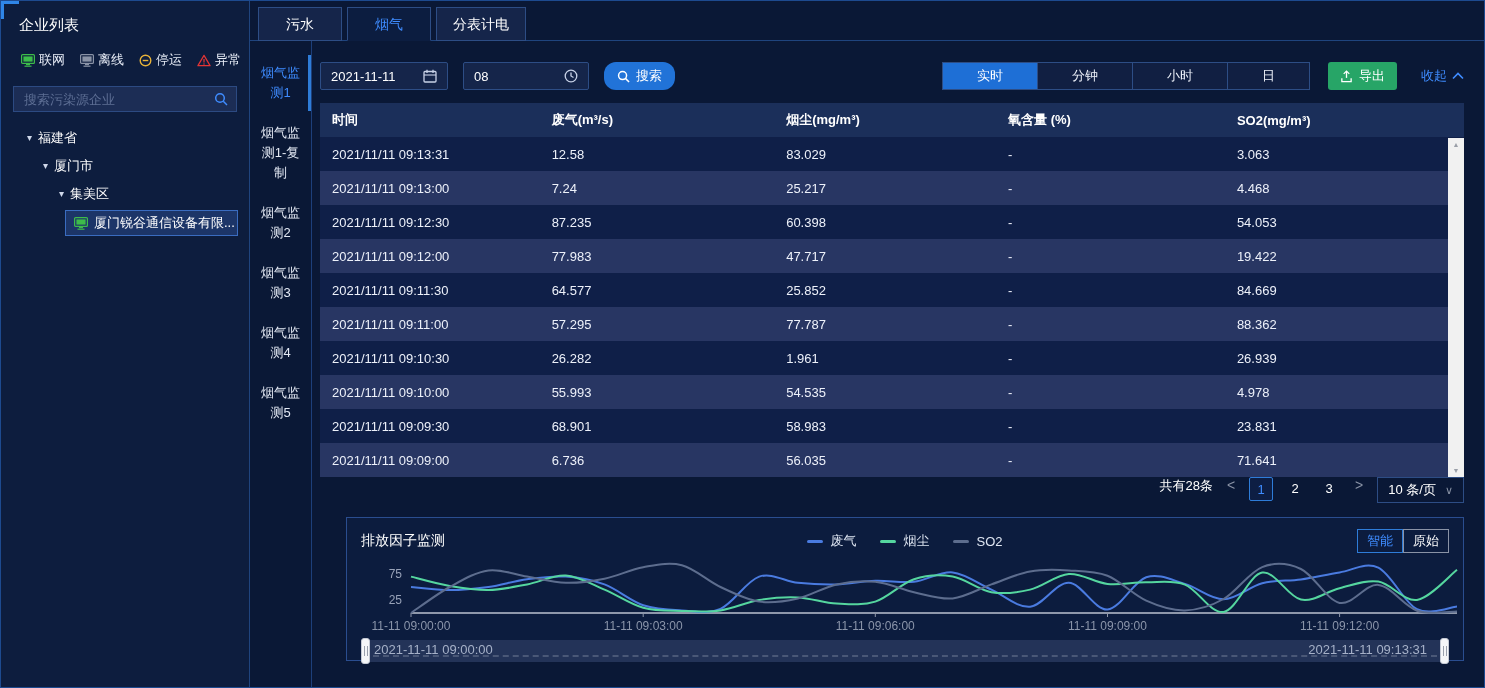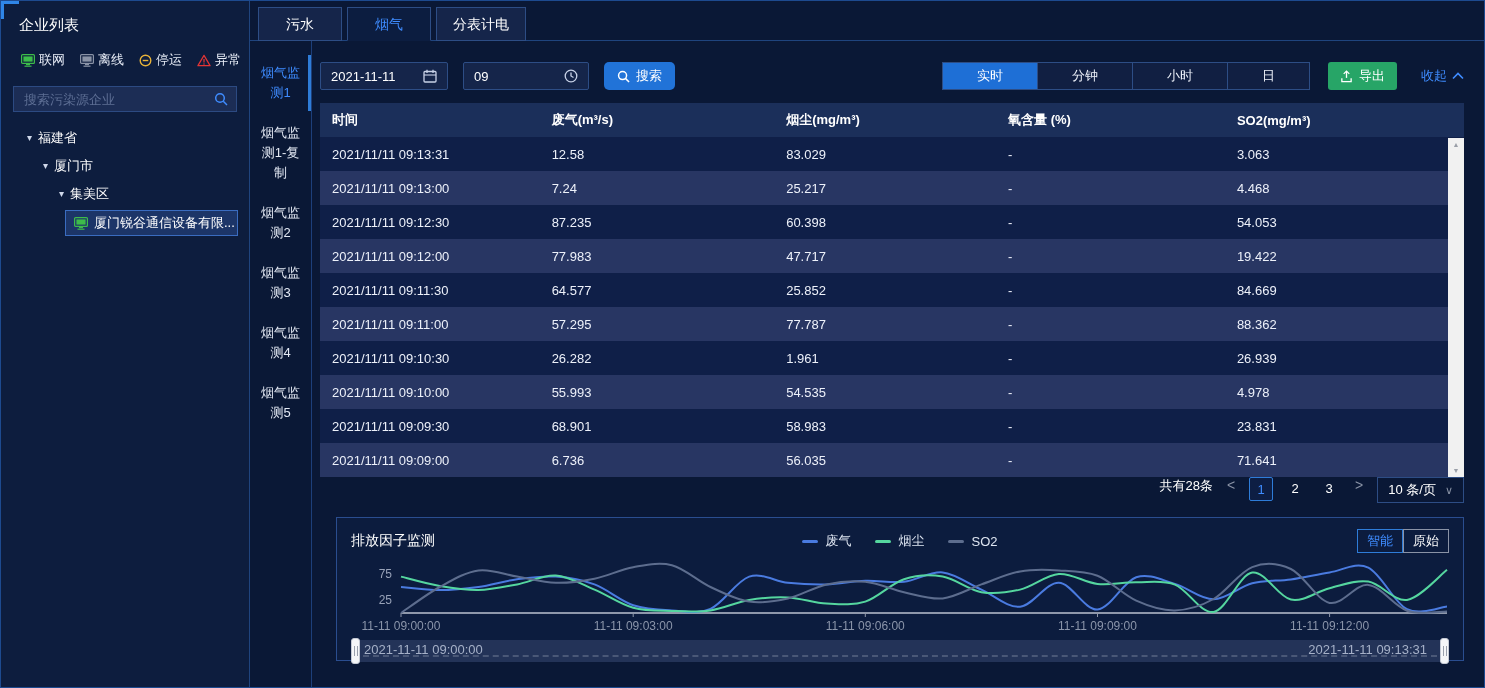--- a/index.html
+++ b/index.html
@@ -25,21 +25,21 @@
   .content-row{flex:1;display:flex;min-height:0;}
   .vstrip{width:62px;min-width:62px;border-right:1px solid #1d3f7a;padding-top:14px;box-sizing:border-box;}
   .vtab{width:100%;box-sizing:border-box;padding:8px 9px;text-align:center;color:#e4eaf5;font-size:13px;line-height:20px;margin-bottom:4px;cursor:pointer;}
   .vtab.active{color:#3f8cff;box-shadow:inset -3px 0 0 0 #2e7cd8;}
   .main-panel{flex:1;min-width:0;padding:21px 20px 0 8px;display:flex;flex-direction:column;}
   
   .toolbar{height:28px;display:flex;align-items:center;margin-bottom:13px;}
   .inputbox{height:28px;box-sizing:border-box;background:#15254a;border:1px solid #2d4d85;border-radius:2px;display:flex;align-items:center;justify-content:space-between;color:#fff;font-size:13px;padding:0 10px;cursor:pointer;}
   .date-ip{width:128px;}
   .time-ip{width:126px;margin-left:15px;}
-  .search-btn{margin-left:15px;height:28px;background:#2173d8;color:#fff;border:none;border-radius:5px;font-size:13px;padding:0 13px;display:flex;align-items:center;gap:6px;cursor:pointer;font-family:inherit;}
+  .search-btn{margin-left:15px;height:28px;background:#2173d8;color:#fff;border:none;border-radius:12px;font-size:13px;padding:0 13px;display:flex;align-items:center;gap:6px;cursor:pointer;font-family:inherit;}
   .tb-spacer{flex:1;}
   .seg-group{display:flex;height:28px;border:1px solid #2d4d85;background:#111f42;box-sizing:border-box;}
   .seg{padding:0 34px;line-height:26px;font-size:13px;color:#eef2fa;border-left:1px solid #2d4d85;cursor:pointer;}
   .seg:first-child{border-left:none;}
   .seg.active{background:#1e6fd6;color:#fff;}
   .export-btn{margin-left:18px;height:28px;background:#27a567;border:none;border-radius:3px;color:#fff;font-size:13px;padding:0 12px;display:flex;align-items:center;gap:6px;cursor:pointer;font-family:inherit;}
   .collapse{margin-left:24px;color:#3f8cff;font-size:13px;display:flex;align-items:center;gap:5px;cursor:pointer;}
   
   .table-wrap{position:relative;}
   table{width:100%;border-collapse:collapse;table-layout:fixed;}
@@ -50,21 +50,21 @@
   .tscroll{position:absolute;top:35px;right:0;width:16px;height:339px;background:#f1f1f1;display:flex;flex-direction:column;justify-content:space-between;align-items:center;padding:3px 0;box-sizing:border-box;cursor:pointer;}
   .tscroll span{color:#9a9fa8;font-size:7px;line-height:1;}
   
   .pager{height:40px;display:flex;justify-content:flex-end;gap:12px;font-size:13px;color:#fff;}
   .parrow{color:#8a93a6;font-size:14px;cursor:pointer;padding:0 2px;}
   .pnum{min-width:24px;height:24px;line-height:24px;text-align:center;cursor:pointer;box-sizing:border-box;border-radius:2px;}
   .pnum.cur{border:1px solid #2e7cd8;color:#3f8cff;background:#0d1e44;}
   .psize{border:1px solid #2d4d85;height:26px;display:flex;align-items:center;gap:9px;padding:0 10px;font-size:13px;color:#fff;box-sizing:border-box;cursor:pointer;}
   .psize .chev{color:#8a93a6;font-size:11px;}
   
-  .chart-panel{margin-left:16px;height:144px;border:1px solid #2a4d8f;background:#0c1c3e;padding:8px 14px 0;box-sizing:border-box;}
+  .chart-panel{margin-left:26px;height:144px;border:1px solid #2a4d8f;background:#0c1c3e;padding:8px 14px 0;box-sizing:border-box;}
   .chart-head{height:30px;display:flex;align-items:center;position:relative;}
   .chart-title{font-size:14px;color:#ffffff;}
   .chart-legend{position:absolute;left:0;right:0;display:flex;justify-content:center;gap:24px;}
   .lg-item{display:flex;align-items:center;gap:7px;font-size:13px;color:#dfe6f2;cursor:pointer;}
   .lg-item .dash{width:16px;height:3px;border-radius:2px;display:inline-block;}
   .chart-btns{margin-left:auto;display:flex;position:relative;z-index:1;}
   .cbtn{border:1px solid #8a93a6;color:#fff;font-size:13px;padding:2px 9px;cursor:pointer;background:transparent;}
   .cbtn.active{border-color:#2e7cd8;color:#3f8cff;}
   svg.chart{display:block;width:1104px;height:80px;}
   .xtick{fill:#8b95aa;font-size:12px;}
@@ -191,21 +191,21 @@
             <span class="ic">
               <svg width="14" height="14" viewBox="0 0 14 14">
                   <rect x="1" y="2.5" width="12" height="10.5" rx="1" fill="none" stroke="#c8d2e8" stroke-width="1.3"></rect>
                   <line x1="4" y1="0.8" x2="4" y2="4" stroke="#c8d2e8" stroke-width="1.3"></line>
                   <line x1="10" y1="0.8" x2="10" y2="4" stroke="#c8d2e8" stroke-width="1.3"></line>
                   <line x1="1" y1="6" x2="13" y2="6" stroke="#c8d2e8" stroke-width="1.1"></line>
                 </svg>
             </span>
           </div>
           <div class="inputbox time-ip">
-            <span>09</span>
+            <span>08</span>
             <span class="ic">
               <svg width="14" height="14" viewBox="0 0 14 14">
                   <circle cx="7" cy="7" r="5.8" fill="none" stroke="#c8d2e8" stroke-width="1.3"></circle>
                   <polyline points="7,3.5 7,7 9.5,8.5" fill="none" stroke="#c8d2e8" stroke-width="1.3"></polyline>
                 </svg>
             </span>
           </div>
           <button class="search-btn">
             <span class="ic">
               <svg width="13" height="13" viewBox="0 0 14 14">

